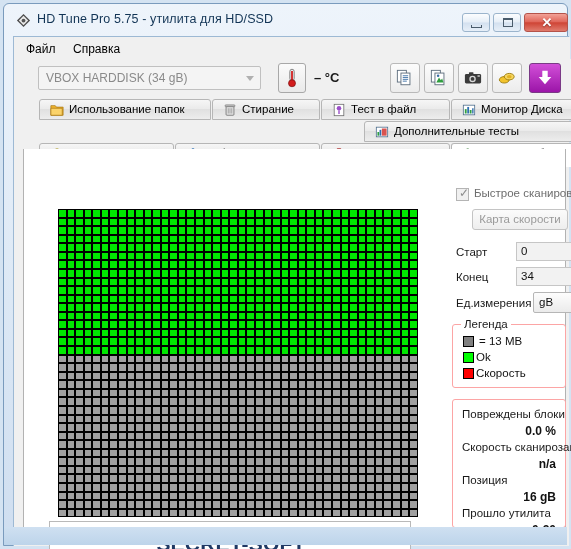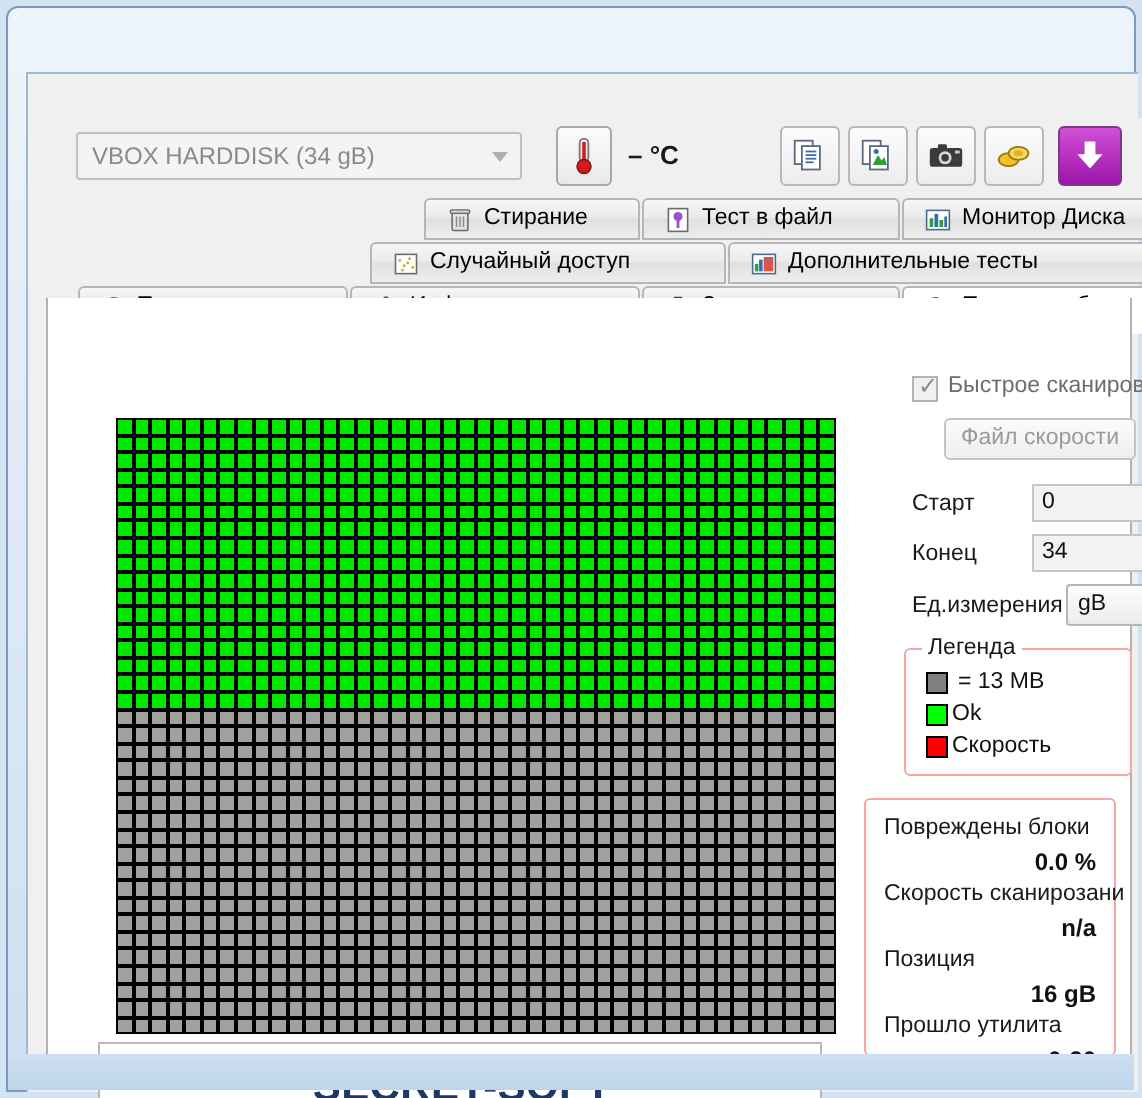--- a/index.html
+++ b/index.html
@@ -222,38 +222,64 @@
     position:absolute;top:-7px;left:8px;background:#ffffff;padding:0 3px;
     font-size:11.5px;color:#1a1a1a;
   }
   #legend-box{left:428px;top:175px;width:114px;height:64px;}
   .lg-row{position:absolute;left:10px;font-size:11.5px;color:#111;white-space:nowrap;}
   .lg-sw{position:absolute;width:11px;height:11px;border:1px solid #000;box-sizing:border-box;}
   #lg-row1{top:10px;}
   #lg-row2{top:26px;}
   #lg-row3{top:42px;}
   
-  #stats-box{left:408px;top:250px;width:126px;height:129px;}
+  #stats-box{left:428px;top:250px;width:114px;height:129px;}
   .st-label{position:absolute;left:9px;font-size:11.5px;color:#1a1a1a;white-space:nowrap;}
   .st-value{position:absolute;right:9px;font-size:12px;font-weight:bold;color:#111;white-space:nowrap;}
   
   #status-strip{
     position:absolute;left:4px;top:527px;width:563px;height:18px;
     background:linear-gradient(to bottom,#cfe0f1,#bdd4ea);
   }
 </style>
 </head>
 <body>
 
 <div id="window">
   <div class="frame-outer"></div>
 
+  <div id="titlebar">
+    <svg id="title-icon" viewBox="0 0 16 16">
+      <polygon points="8,1 15,8 8,15 1,8" fill="#4a4a4a"></polygon>
+      <polygon points="8,3 13,8 8,13 3,8" fill="#e8e8e8"></polygon>
+      <circle cx="8" cy="8" r="2" fill="#555"></circle>
+    </svg>
+    <div id="title-text">HD Tune Pro 5.75 - утилита для HD/SSD</div>
+
+    <div class="winbtn" id="btn-min">
+      <span class="glyph-min"></span>
+    </div>
+    <div class="winbtn" id="btn-max">
+      <span class="glyph-max"></span>
+    </div>
+    <div class="winbtn" id="btn-close">
+      <span class="glyph-close">✕</span>
+    </div>
+  </div>
 
   <div id="client">
 
+    <div id="menubar">
+      <div class="menu-item" id="menu-file">
+        <span>Файл</span>
+      </div>
+      <div class="menu-item" id="menu-help">
+        <span>Справка</span>
+      </div>
+    </div>
 
     <div id="toolbar">
       <div id="drive-select">
         <span id="drive-label">VBOX HARDDISK (34 gB)</span>
         <span id="drive-arrow"></span>
       </div>
 
       <div id="temp-btn">
         <svg viewBox="0 0 16 22" width="14" height="20" style="position:absolute;left:6px;top:4px;">
           <rect x="5.5" y="1" width="5" height="13" rx="2.5" fill="#e9e9e9" stroke="#777" stroke-width="1"></rect>
@@ -305,20 +331,27 @@
         </svg>
       </div>
 
       <div id="exit-btn">
         <span id="exit-label">Вых</span>
       </div>
     </div>
 
     <div id="tabs">
 
+      <div class="tab" style="left:25px;top:0px;width:172px;">
+        <svg class="t-ico" viewBox="0 0 16 16">
+          <path d="M1 3h5l1.4 1.7H15V14H1z" fill="#f0b52e" stroke="#a87712" stroke-width="0.8"></path>
+          <path d="M1 6h13v8H1z" fill="#fbd36a" stroke="#a87712" stroke-width="0.8"></path>
+        </svg>
+        <span class="t-lab">Использование папок</span>
+      </div>
       <div class="tab" style="left:307px;top:0px;width:129px;">
         <svg class="t-ico" viewBox="0 0 16 16">
           <rect x="2.5" y="1.5" width="11" height="13" fill="#fff" stroke="#6b6b6b" stroke-width="0.9"></rect>
           <circle cx="8" cy="6" r="2.6" fill="#9b4fc9"></circle>
           <rect x="7.2" y="8.4" width="1.6" height="4.2" fill="#9b4fc9"></rect>
         </svg>
         <span class="t-lab">Тест в файл</span>
       </div>
       <div class="tab" style="left:198px;top:0px;width:108px;">
         <svg class="t-ico" viewBox="0 0 16 16">
@@ -336,34 +369,20 @@
         <svg class="t-ico" viewBox="0 0 16 16">
           <rect x="1.5" y="2.5" width="13" height="11" fill="#fff" stroke="#4a6b8a" stroke-width="0.9"></rect>
           <rect x="3.2" y="7" width="2.1" height="5" fill="#2f9e3f"></rect>
           <rect x="6" y="4.5" width="2.1" height="7.5" fill="#2f6fb0"></rect>
           <rect x="8.8" y="8" width="2.1" height="4" fill="#2f9e3f"></rect>
           <rect x="11.6" y="6" width="1.6" height="6" fill="#2f6fb0"></rect>
         </svg>
         <span class="t-lab">Монитор Диска</span>
       </div>
 
-      <div class="tab" style="left:171px;top:22px;width:178px;">
-        <svg class="t-ico" viewBox="0 0 16 16">
-          <rect x="2" y="2.5" width="12" height="11" fill="#fff" stroke="#6b6b6b" stroke-width="0.9"></rect>
-          <g fill="#e0a020">
-              <circle cx="4.5" cy="6" r="0.8"></circle>
-              <circle cx="7" cy="9" r="0.8"></circle>
-              <circle cx="10" cy="5" r="0.8"></circle>
-              <circle cx="11.8" cy="10" r="0.8"></circle>
-              <circle cx="6" cy="11.5" r="0.8"></circle>
-              <circle cx="9" cy="7.4" r="0.8"></circle>
-            </g>
-        </svg>
-        <span class="t-lab">Случайный доступ</span>
-      </div>
       <div class="tab" style="left:350px;top:22px;width:212px;">
         <svg class="t-ico" viewBox="0 0 16 16">
           <rect x="1.5" y="2.5" width="13" height="11" fill="#fff" stroke="#4a6b8a" stroke-width="0.9"></rect>
           <rect x="2.8" y="8" width="2" height="4.2" fill="#2f9e3f"></rect>
           <rect x="5.2" y="5.5" width="2" height="6.7" fill="#2f6fb0"></rect>
           <rect x="7.8" y="4" width="5.5" height="8.2" fill="#d9534f"></rect>
         </svg>
         <span class="t-lab">Дополнительные  тесты</span>
       </div>
 
@@ -1921,21 +1940,21 @@
 
 
       <div id="quick-row">
         <span id="quick-check">
           <span class="tick">✓</span>
         </span>
         <span id="quick-label">Быстрое сканирование</span>
       </div>
 
       <div id="speedmap-btn">
-        <span>Файл скорости</span>
+        <span>Карта скорости</span>
       </div>
 
       <span class="fld-label" id="start-label">Старт</span>
       <span class="fld-box" id="start-box">
         <span class="fld-val">0</span>
       </span>
 
       <span class="fld-label" id="end-label">Конец</span>
       <span class="fld-box" id="end-box">
         <span class="fld-val">34</span>

